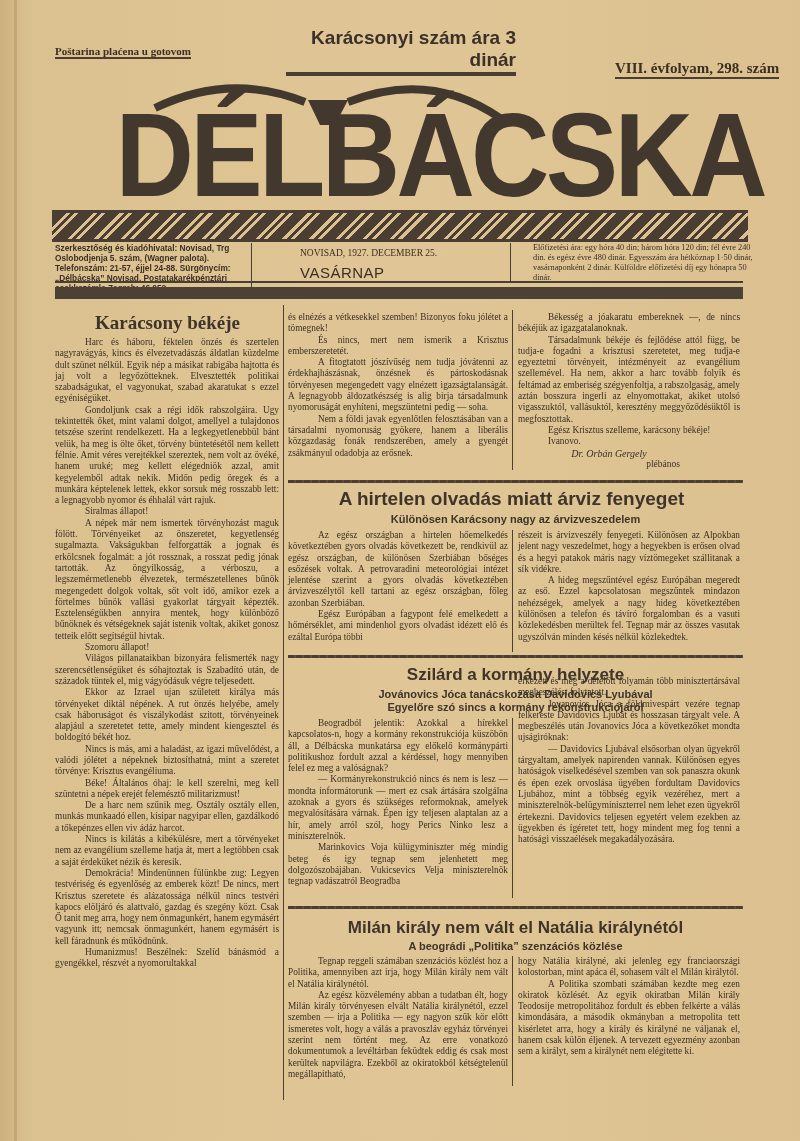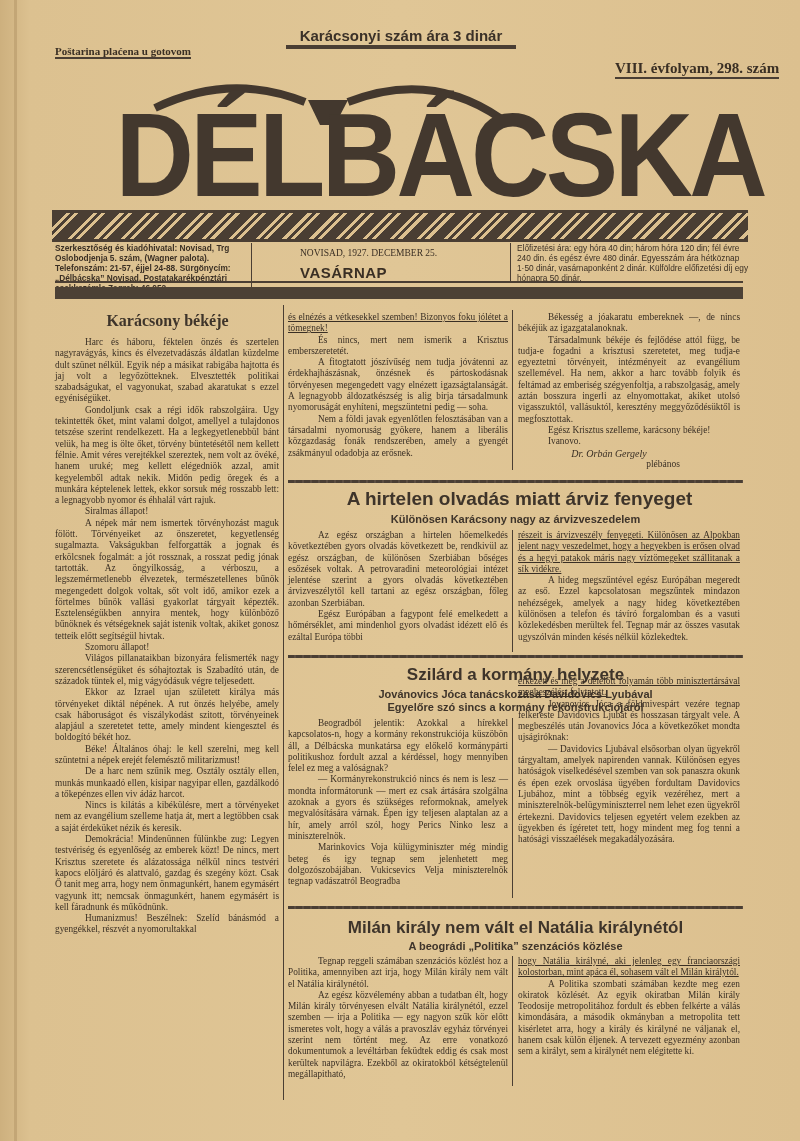--- a/index.html
+++ b/index.html
@@ -1,35 +1,35 @@
 <!DOCTYPE html>
 <html><head>
 <meta charset="utf-8">
 <style>
   html,body{margin:0;padding:0;}
   body{width:800px;height:1141px;overflow:hidden;background:#dcc08f;font-family:"Liberation Serif",serif;color:#3a2f24;position:relative;}
   .page{position:absolute;left:0;top:0;width:800px;height:1141px;background:linear-gradient(90deg,#cdb07e 0,#dcc190 30px,#e0c696 50%,#dcc08f 100%);}
   .edge{position:absolute;left:14px;top:0;width:3px;height:1141px;background:#b79a6a;opacity:.6;}
-  .top-price{position:absolute;left:286px;top:27px;width:230px;text-align:center;font-family:"Liberation Sans",sans-serif;font-weight:bold;font-size:15px;color:#3b3128;border-bottom:4px solid #4a3e33;padding-bottom:1px;}
+  .top-price{position:absolute;left:286px;top:27px;width:230px;text-align:right;font-family:"Liberation Sans",sans-serif;font-weight:bold;font-size:19px;color:#3b3128;border-bottom:4px solid #4a3e33;padding-bottom:1px;}
   .postal{position:absolute;left:55px;top:45px;font-size:11px;font-weight:bold;border-bottom:2px solid #4a3e33;}
   .volume{position:absolute;left:615px;top:60px;font-size:15px;font-weight:bold;border-bottom:2px solid #4a3e33;}
   .masthead{position:absolute;left:80px;top:70px;width:640px;height:140px;}
   .mast-title{position:absolute;left:10px;top:30px;width:640px;text-align:center;font-family:"Liberation Sans",sans-serif;font-weight:bold;font-size:118px;letter-spacing:-4px;color:#43382e;line-height:110px;transform:scaleX(0.92);transform-origin:center;}
   .arc{position:absolute;top:0;left:0;}
   .zigzag{position:absolute;left:52px;top:210px;width:696px;height:26px;background:repeating-linear-gradient(135deg,#4a3e33 0 10px,#dcc08f 10px 13px,#4a3e33 13px 16px,#dcc08f 16px 19px),#4a3e33;border-top:3px solid #4a3e33;border-bottom:3px solid #4a3e33;}
   .info-left{position:absolute;left:55px;top:243px;width:190px;font-size:8.3px;line-height:10px;font-family:"Liberation Sans",sans-serif;font-weight:bold;border-right:1px solid #4a3e33;padding-right:6px;}
   .info-center{position:absolute;left:300px;top:248px;width:200px;text-align:left;}
   .date{font-size:9.5px;}
-  .dayname{font-family:"Liberation Sans",sans-serif;font-weight:bold;font-size:15px;margin-top:6px;letter-spacing:.5px;}
-  .info-right{position:absolute;left:510px;top:243px;width:232px;font-size:8.3px;line-height:10px;font-family:Liberation Sans, sans-serif;border-left:1px solid #4a3e33;padding-left:6px;}
+  .dayname{font-family:"Liberation Sans",sans-serif;font-weight:normal;font-size:15px;margin-top:6px;letter-spacing:.5px;}
+  .info-right{position:absolute;left:510px;top:243px;width:232px;font-size:8.3px;line-height:10px;font-family:Liberation Serif, serif;border-left:1px solid #4a3e33;padding-left:22px;}
   .thin-rule{position:absolute;left:55px;top:281px;width:688px;height:2px;background:#4a3e33;}
   .thick-rule{position:absolute;left:55px;top:287px;width:688px;height:12px;background:#4c4135;}
   .col{position:absolute;font-size:9.3px;line-height:11.3px;text-align:justify;}
   .col p{margin:0;text-indent:30px;}
-  .col p.noindent{text-indent:0;text-decoration:underline;}
+  .col p.noindent{text-indent:0;}
   .vrule{position:absolute;width:1px;background:#4a3e33;}
   .hrule{position:absolute;height:3px;background:repeating-linear-gradient(90deg,#4a3e33 0 6px,#5b4d40 6px 8px);}
   .h1{position:absolute;font-family:"Liberation Sans",sans-serif;font-weight:bold;color:#3e342a;text-align:center;}
   .h2{position:absolute;font-family:"Liberation Sans",sans-serif;font-weight:bold;color:#3e342a;text-align:center;font-size:11px;}
   .sig{text-align:center;font-style:italic;font-size:10px;margin-right:40px;}
   .sig2{text-align:right;font-size:9.5px;margin-right:60px;}
 </style>
 </head>
 <body>
 
@@ -54,29 +54,30 @@
   <div class="info-left">Szerkesztőség és kiadóhivatal: Novisad, Trg Oslobodjenja 5. szám, (Wagner palota). Telefonszám: 21-57, éjjel 24-88. Sürgönycím: „Délbácska” Novisad. Postatakarékpénztári csekkszámla Zagreb: 46.052</div>
   <div class="info-center">
     <div class="date">NOVISAD, 1927. DECEMBER 25.</div>
     <div class="dayname">VASÁRNAP</div>
   </div>
   <div class="info-right">Előfizetési ára: egy hóra 40 din; három hóra 120 din; fél évre 240 din. és egész évre 480 dinár. Egyesszám ára hétköznap 1·50 dinár, vasárnaponként 2 dinár. Külföldre előfizetési díj egy hónapra 50 dinár.</div>
 
   <div class="thin-rule"></div>
   <div class="thick-rule"></div>
 
-  <div class="h1" style="left:55px;top:312px;width:225px;font-family:'Liberation Serif',serif;font-size:16px;">Karácsony békéje</div>
+  <div class="h1" style="left:55px;top:312px;width:225px;font-family:'Liberation Serif',serif;font-size:19px;">Karácsony békéje</div>
   <div class="col" style="left:55px;top:337px;width:224px;">
     <p>Harc és háboru, féktelen önzés és szertelen nagyravágyás, kincs és élvezetvadászás áldatlan küzdelme dult szünet nélkül. Egyik nép a másikat rabigába hajtotta és jaj volt a legyőzötteknek. Elvesztették politikai szabadságukat, el vagyonukat, szabad akaratukat s ezzel egyéniségüket.</p>
     <p>Gondoljunk csak a régi idők rabszolgáira. Ugy tekintették őket, mint valami dolgot, amellyel a tulajdonos tetszése szerint rendelkezett. Ha a legkegyetlenebbül bánt velük, ha meg is ölte őket, törvény büntetésétől nem kellett félnie. Amit véres verejtékkel szereztek, nem volt az övéké, hanem uruké; meg kellett elégedniök azzal, amit kegyelemből adtak nekik. Midőn pedig öregek és a munkára képtelenek lettek, ekkor sorsuk még rosszabb lett: a legnagyobb nyomor és éhhalál várt rajuk.</p>
     <p>Siralmas állapot!</p>
     <p>A népek már nem ismertek törvényhozást maguk fölött. Törvényeiket az önszeretet, kegyetlenség sugalmazta. Vakságukban felforgatták a jognak és erkölcsnek fogalmát: a jót rossznak, a rosszat pedig jónak tartották. Az öngyilkosság, a vérboszu, a legszemérmetlenebb élvezetek, természetellenes bűnök megengedett dolgok voltak, sőt volt idő, amikor ezek a förtelmes bűnök vallási gyakorlat tárgyait képezték. Esztelenségükben annyira mentek, hogy különböző bűnöknek és vétségeknek saját istenik voltak, akiket gonosz tetteik előtt segítségül hivtak.</p>
     <p>Szomoru állapot!</p>
     <p>Világos pillanataikban bizonyára felismerték nagy szerencsétlenségüket és sóhajtoztak is Szabadító után, de századok tüntek el, mig vágyódásuk végre teljesedett.</p>
     <p>Ekkor az Izrael ujan született királya más törvényeket diktál népének. A rut önzés helyébe, amely csak háboruságot és viszálykodást szitott, törvényeinek alapjául a szeretetet tette, amely mindent kiengesztel és boldogító békét hoz.</p>
+    <p>Nincs is más, ami a haladást, az igazi művelődést, a valódi jólétet a népeknek biztosíthatná, mint a szeretet törvénye: Krisztus evangéliuma.</p>
     <p>Béke! Általános óhaj: le kell szerelni, meg kell szüntetni a népek erejét felemésztő militarizmust!</p>
     <p>De a harc nem szűnik meg. Osztály osztály ellen, munkás munkaadó ellen, kisipar nagyipar ellen, gazdálkodó a tőkepénzes ellen viv ádáz harcot.</p>
     <p>Nincs is kilátás a kibékülésre, mert a törvényeket nem az evangélium szelleme hatja át, mert a legtöbben csak a saját érdeküket nézik és keresik.</p>
     <p>Demokrácia! Mindenünnen fülünkbe zug: Legyen testvériség és egyenlőség az emberek közt! De nincs, mert Krisztus szeretete és alázatossága nélkül nincs testvéri kapocs elöljáró és alattvaló, gazdag és szegény közt. Csak Ő tanit meg arra, hogy nem önmagunkért, hanem egymásért vagyunk itt; nemcsak önmagunkért, hanem egymásért is kell fáradnunk és működnünk.</p>
     <p>Humanizmus! Beszélnek: Szelíd bánásmód a gyengékkel, részvét a nyomorultakkal</p>
   </div>
   <div class="vrule" style="left:283px;top:305px;height:795px;"></div>
 
   <div class="col" style="left:288px;top:312px;width:220px;">
     <p class="noindent">és elnézés a vétkesekkel szemben! Bizonyos foku jólétet a tömegnek!</p>
@@ -90,21 +91,21 @@
     <p>Békesség a jóakaratu embereknek —, de nincs békéjük az igazgatalanoknak.</p>
     <p>Társadalmunk békéje és fejlődése attól függ, be tudja-e fogadni a krisztusi szeretetet, meg tudja-e egyeztetni törvényeit, intézményeit az evangélium szellemével. Ha nem, akkor a harc tovább folyik és feltámad az emberiség szégyenfoltja, a rabszolgaság, amely aztán bosszura ingerli az elnyomottakat, akiket utolsó vigasszuktól, vallásuktól, keresztény meggyőződésüktől is megfosztottak.</p>
     <p>Egész Krisztus szelleme, karácsony békéje!</p>
     <p>Ivanovo.</p>
     <div class="sig">Dr. Orbán Gergely</div>
     <div class="sig2">plébános</div>
   </div>
 
   <div class="hrule" style="left:288px;top:480px;width:455px;"></div>
 
-  <div class="h1" style="left:292px;top:488px;width:455px;font-size:19px;">A hirtelen olvadás miatt árviz fenyeget</div>
+  <div class="h1" style="left:284px;top:488px;width:455px;font-size:19px;">A hirtelen olvadás miatt árviz fenyeget</div>
   <div class="h2" style="left:288px;top:513px;width:455px;">Különösen Karácsony nagy az árvizveszedelem</div>
   <div class="col" style="left:288px;top:530px;width:220px;">
     <p>Az egész országban a hirtelen hőemelkedés következtében gyors olvadás következett be, rendkivül az egész országban, de különösen Szerbiában bőséges esőzések voltak. A petrovaradini meteorológiai intézet jelentése szerint a gyors olvadás következtében árvizveszélytől kell tartani az egész országban, főleg azonban Szerbiában.</p>
     <p>Egész Európában a fagypont felé emelkedett a hőmérséklet, ami mindenhol gyors olvadást idézett elő és ezáltal Európa többi</p>
   </div>
   <div class="vrule" style="left:512px;top:530px;height:122px;"></div>
   <div class="col" style="left:518px;top:530px;width:222px;">
     <p class="noindent">részeit is árvizveszély fenyegeti. Különösen az Alpokban jelent nagy veszedelmet, hogy a hegyekben is erősen olvad és a hegyi patakok máris nagy víztömegeket szállitanak a sík vidékre.</p>
     <p>A hideg megszűntével egész Európában megeredt az eső. Ezzel kapcsolatosan megszűntek mindazon nehézségek, amelyek a nagy hideg következtében különösen a telefon és távíró forgalomban és a vasuti közlekedésben merültek fel. Tegnap már az összes vasutak ugyszólván minden késés nélkül közlekedtek.</p>
   </div>

